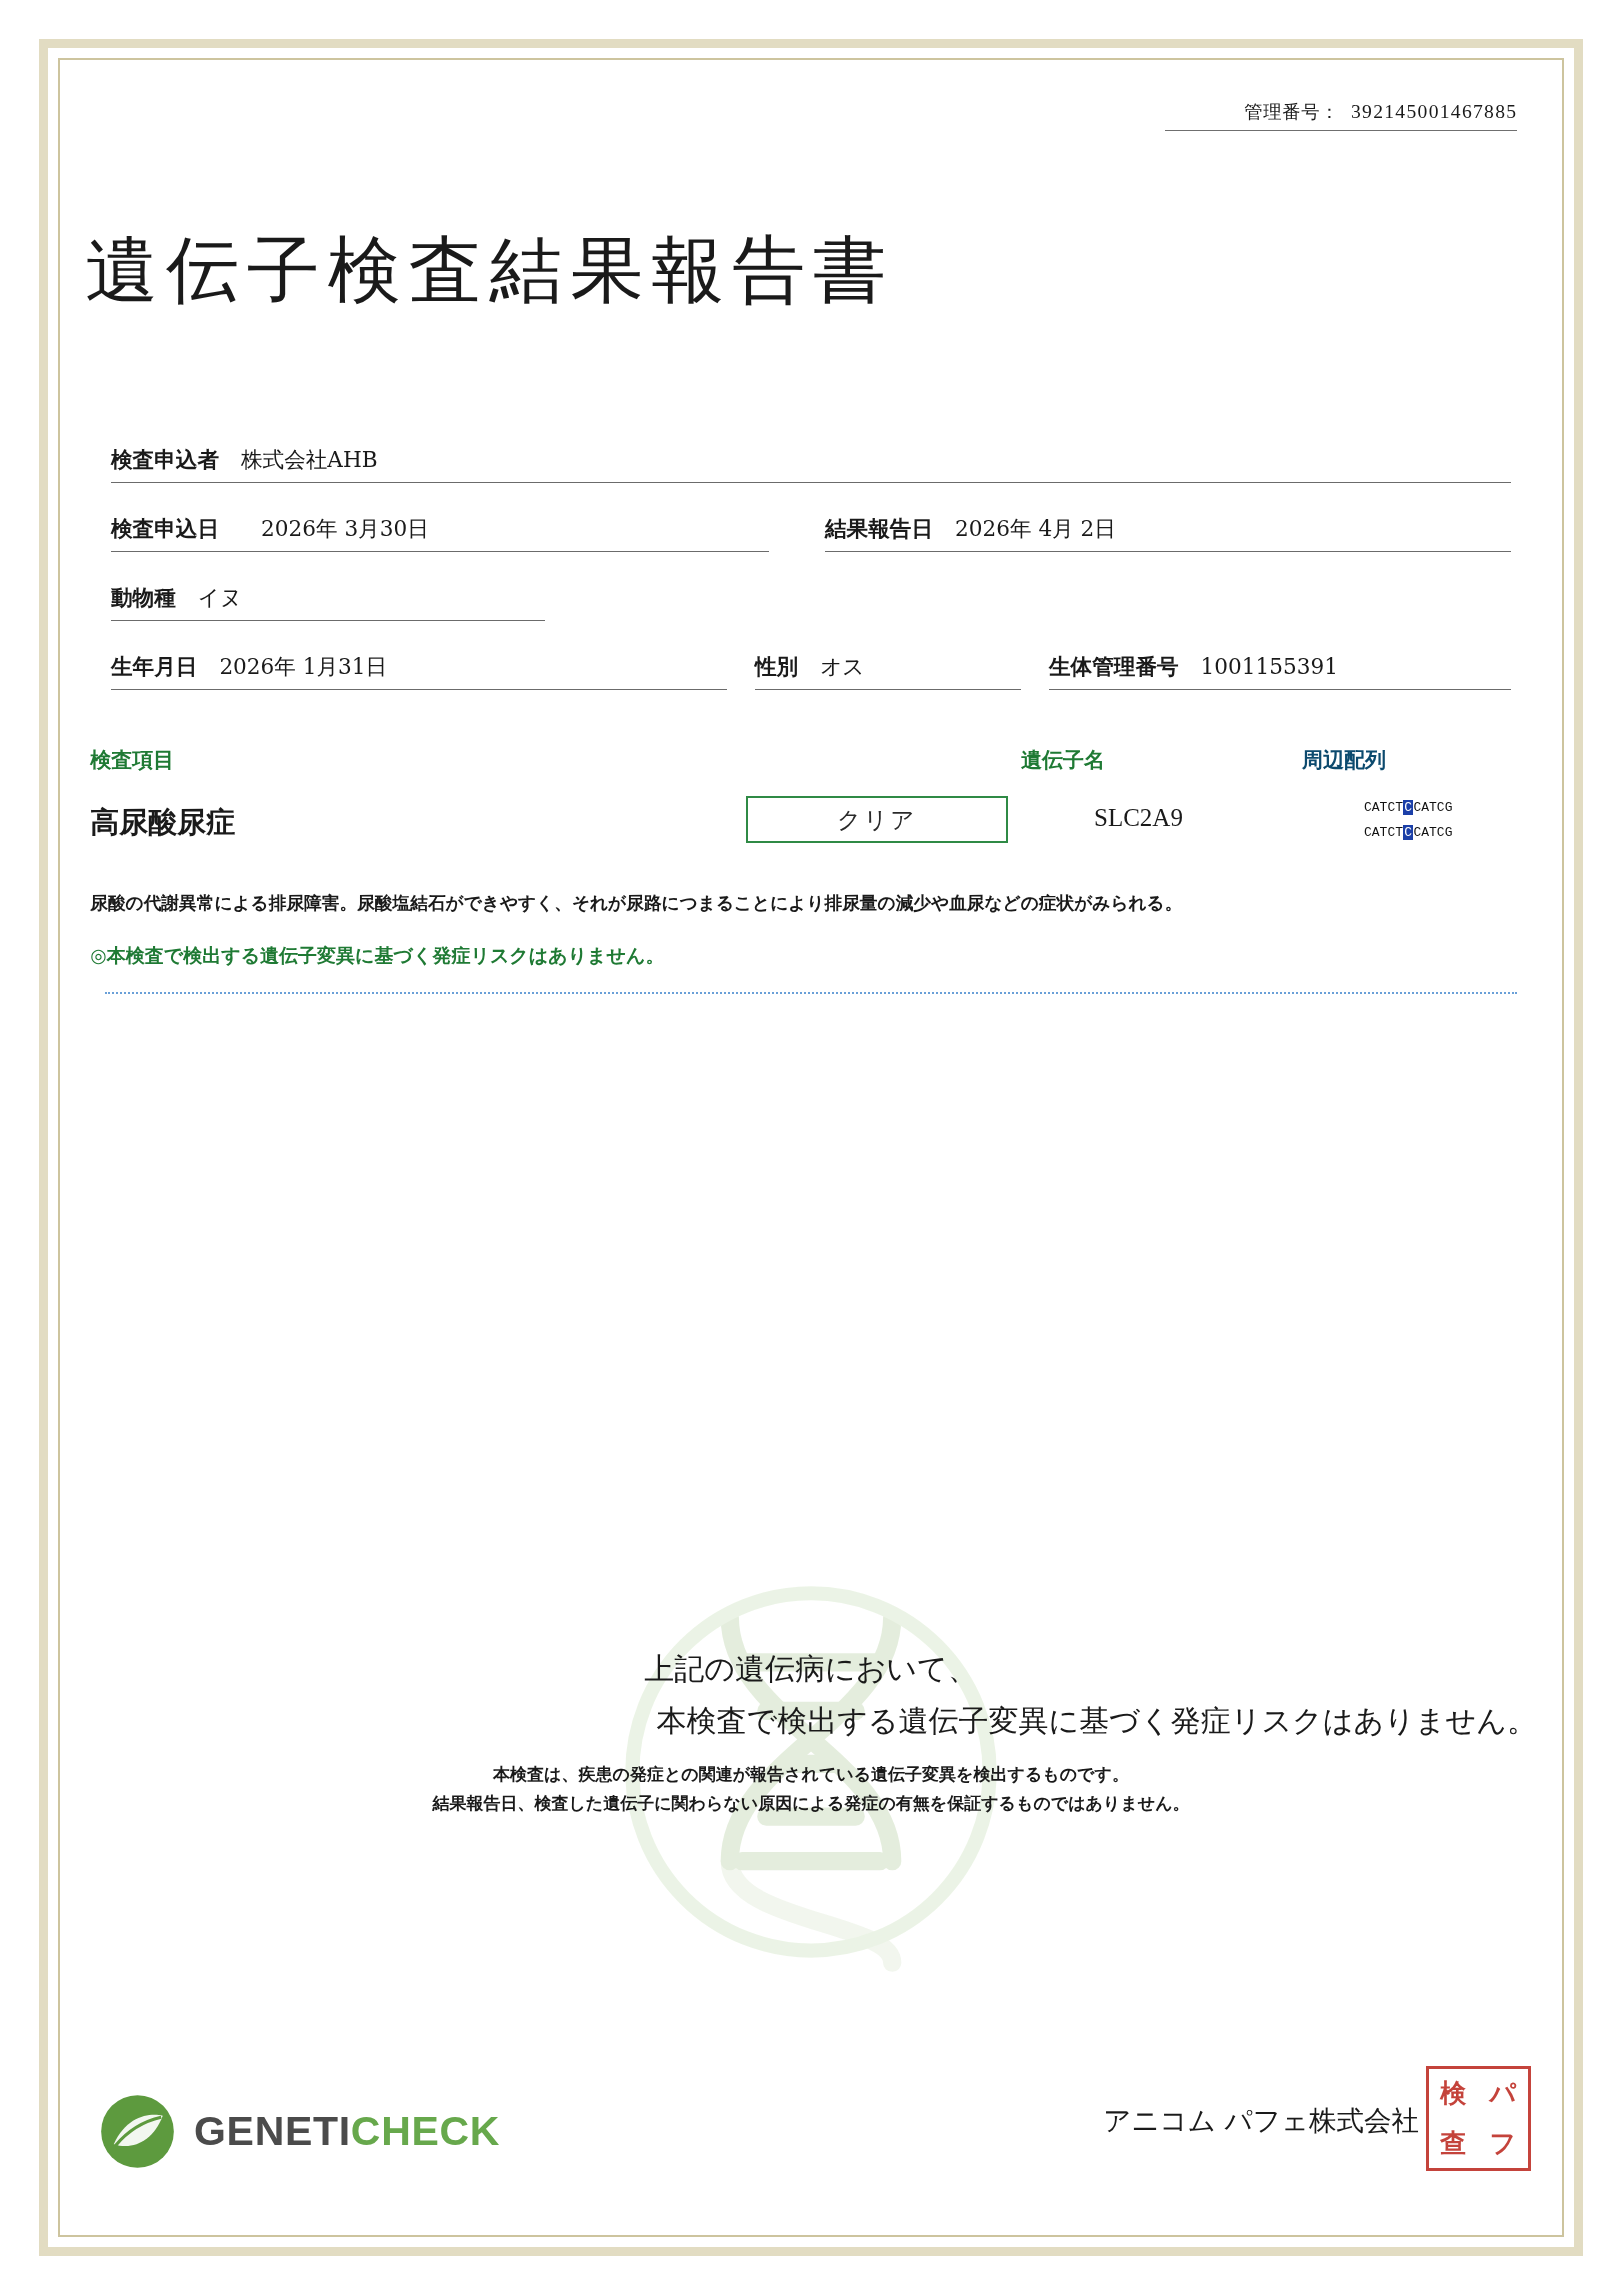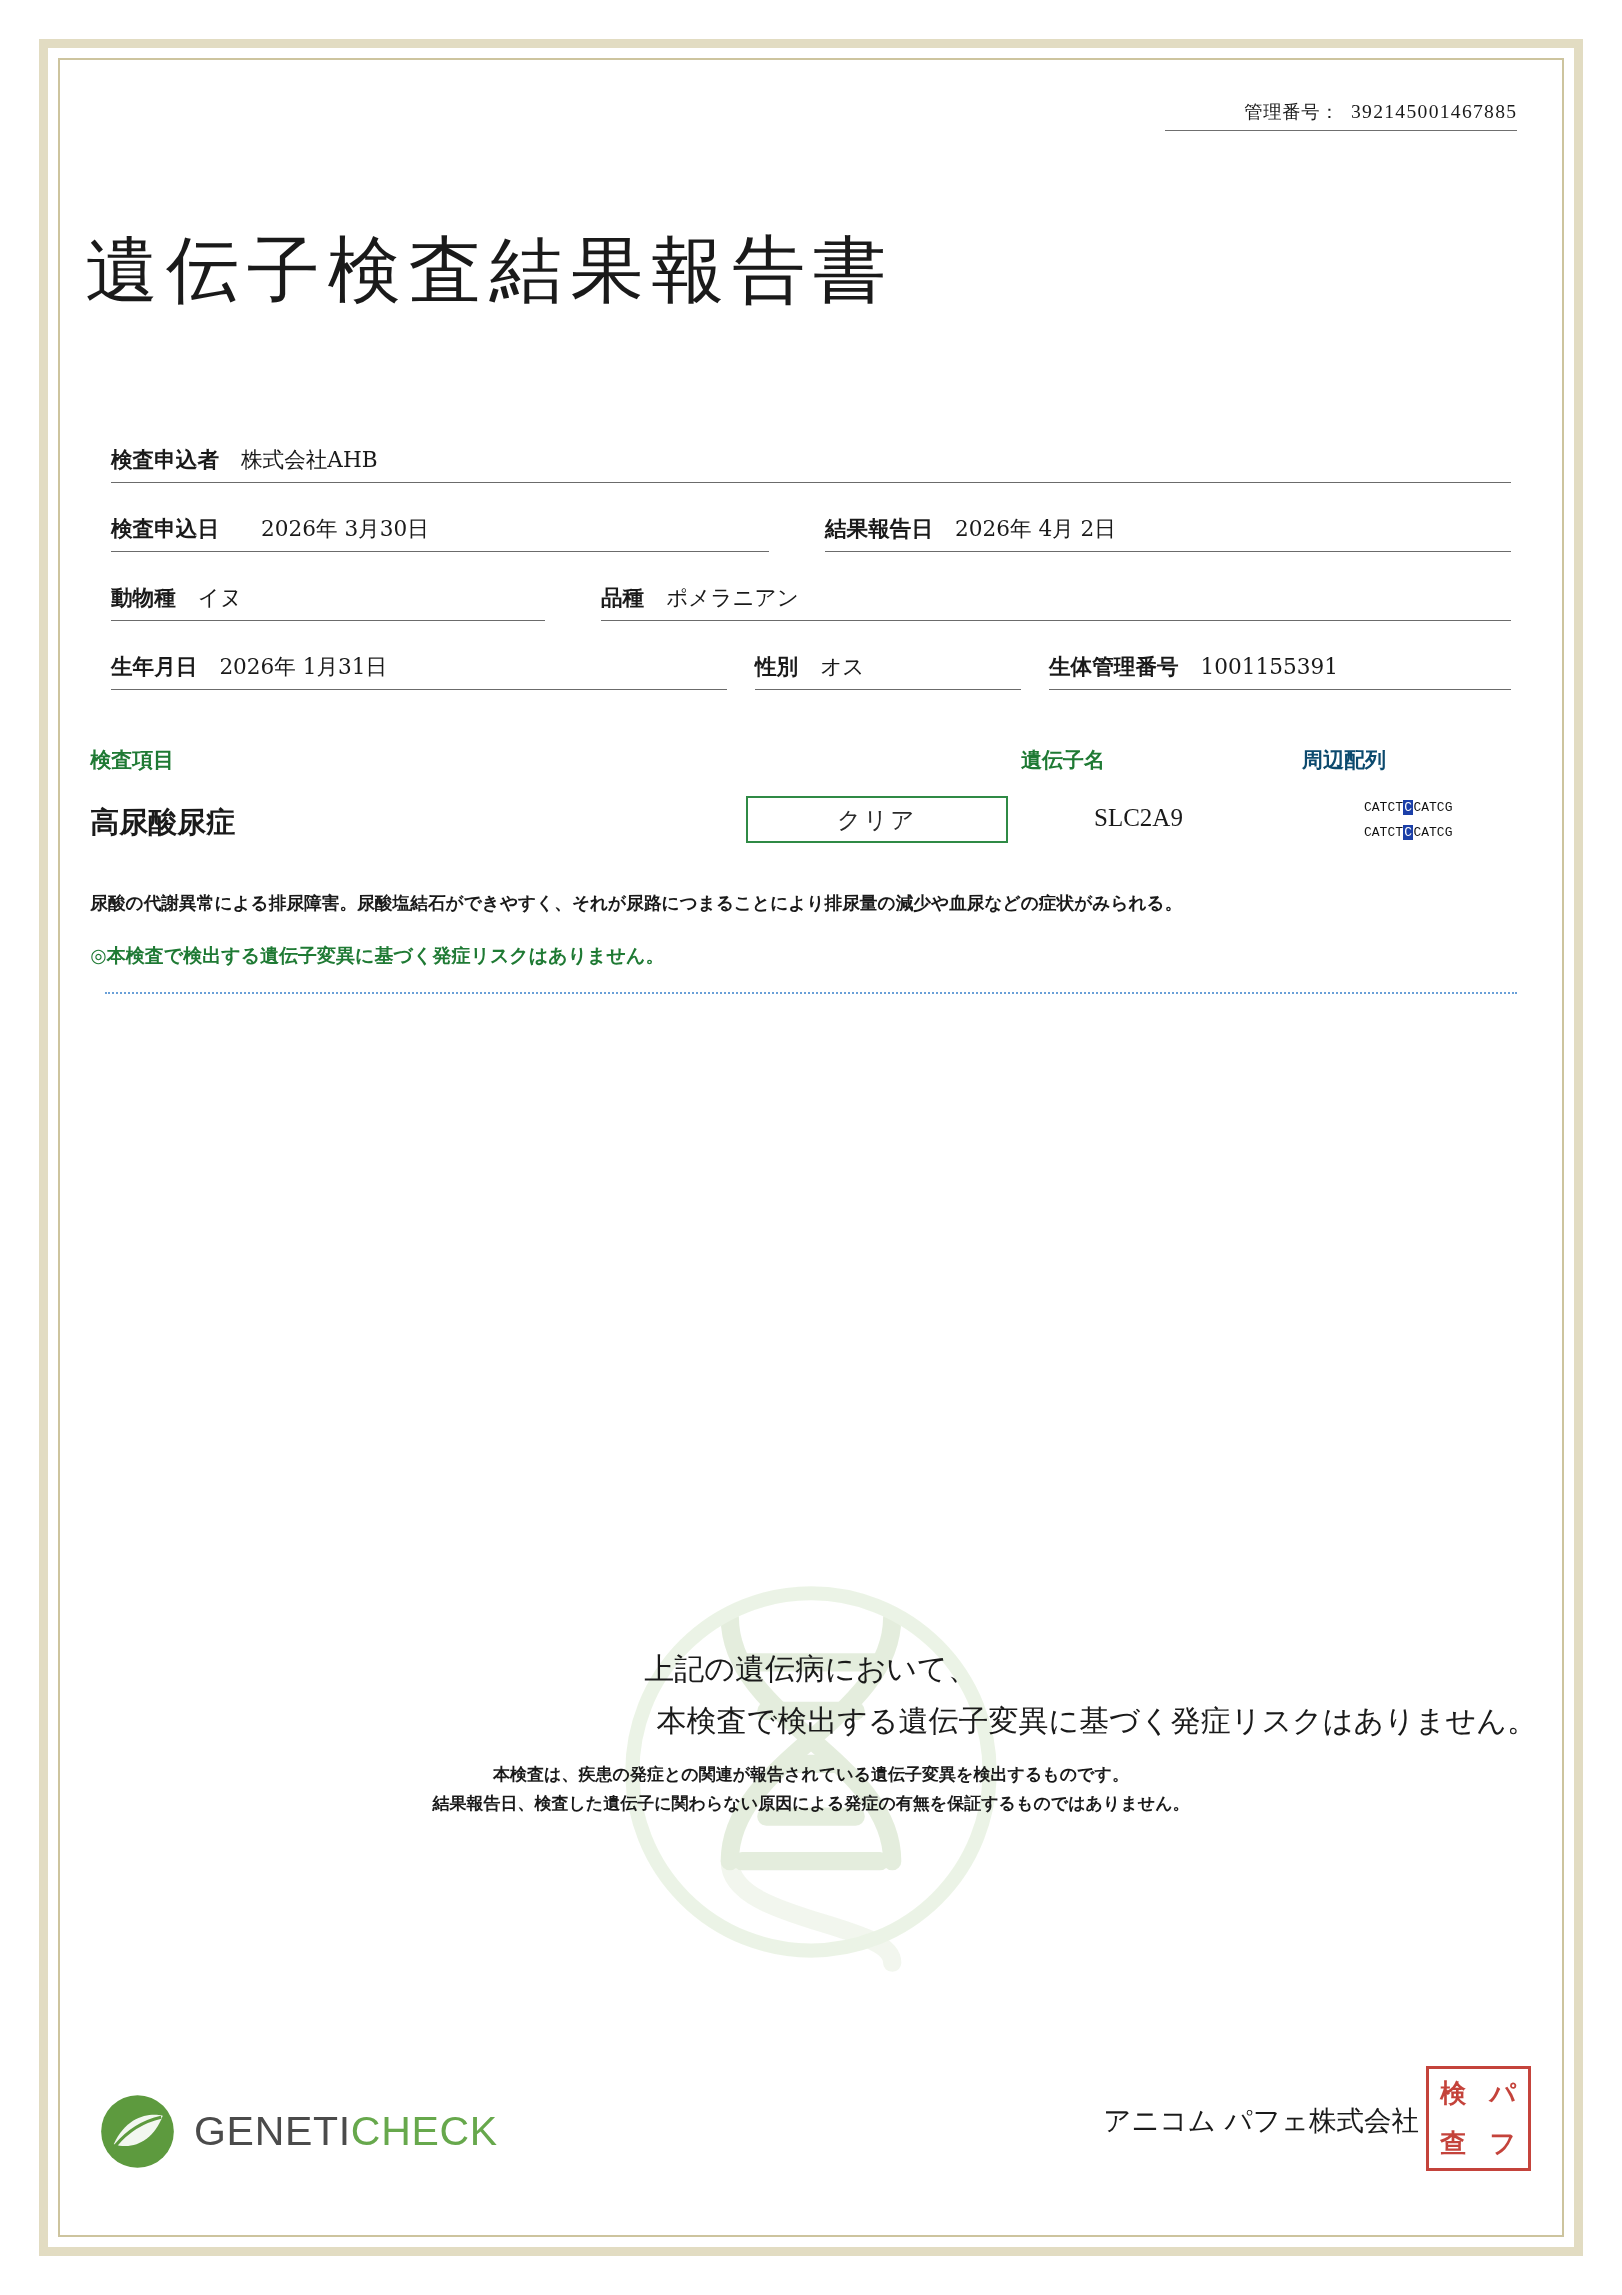--- a/index.html
+++ b/index.html
@@ -302,21 +302,21 @@
   }
   .logo-mark {
     width: 79px;
     height: 79px;
     margin-right: 17px;
   }
   .logo-text {
     font-size: 41px;
     letter-spacing: 0.7px;
     font-family: "Liberation Sans", sans-serif;
-    font-weight: 400;
+    font-weight: 700;
   }
   .lt-dark { color: #4b4b4b; }
   .lt-green { color: #67a84c; }
 
   .company {
     position: absolute;
     right: 118px;
     bottom: 71px;
     font-size: 27.5px;
     font-family: "DejaVu Serif", "Liberation Serif", serif;
@@ -379,24 +379,20 @@
         <div class="field f-reportdate">
           <span class="lbl">結果報告日</span>
           <span class="val">2026年 4月 2日</span>
         </div>
       </div>
 
       <div class="info-row">
         <div class="field f-species">
           <span class="lbl">動物種</span>
           <span class="val">イヌ</span>
-        </div>
-        <div class="field f-breed">
-          <span class="lbl">品種</span>
-          <span class="val">ポメラニアン</span>
         </div>
       </div>
 
       <div class="info-row">
         <div class="field f-birth">
           <span class="lbl">生年月日</span>
           <span class="val">2026年 1月31日</span>
         </div>
         <div class="field f-sex">
           <span class="lbl">性別</span>

